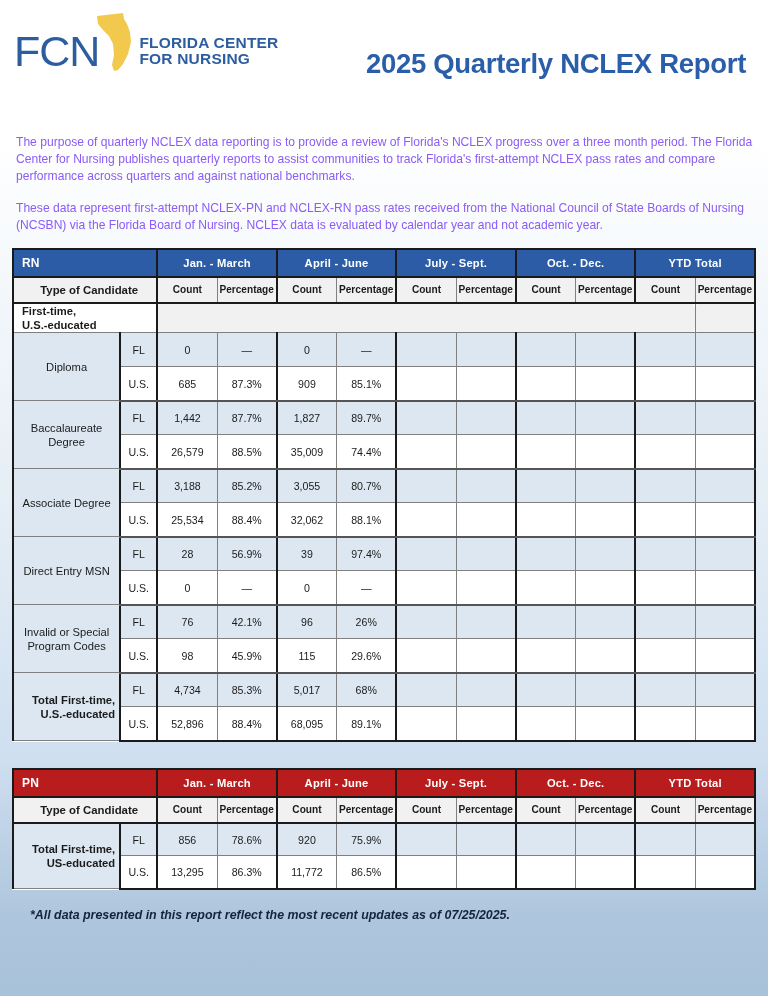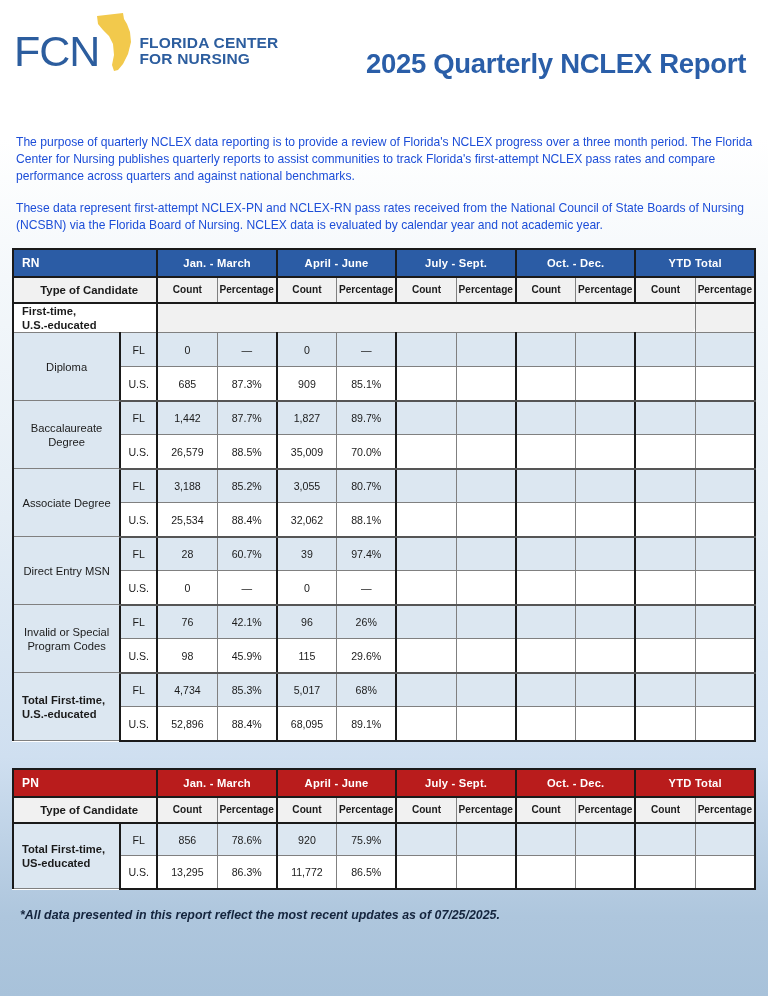--- a/index.html
+++ b/index.html
@@ -65,21 +65,21 @@
     color: #2a5ea8;
     letter-spacing: -0.3px;
     white-space: nowrap;
   }
 
   
   .intro {
     padding: 14px 14px 0 16px;
     font-size: 12.1px;
     line-height: 1.42;
-    color: #1d4ed8;
+    color: #8b5cf6;
   }
   .intro p { margin: 0 0 14px 0; }
 
   
   .table-wrap { padding: 0 12px; }
   table.nclex {
     width: 744px;
     border-collapse: collapse;
     table-layout: fixed;
     font-size: 10.2px;
@@ -138,38 +138,38 @@
     font-size: 11.2px;
     line-height: 1.25;
   }
   td.cat {
     text-align: right;
     padding-right: 7px;
     font-size: 11.2px;
     background: #ffffff;
     line-height: 1.25;
   }
-  td.cat.bold { font-weight: 700; text-align: left; padding-left: 8px; padding-right: 4px; }
+  td.cat.bold { font-weight: 700; text-align: right; padding-left: 8px; padding-right: 4px; }
   td.sub {
     font-weight: 700;
     font-size: 10.6px;
   }
   tr.fl td { background: #dce7f1; height: 34px; }
   tr.us td { background: #ffffff; height: 34px; }
   tr.us td { border-bottom: 1px solid #6e6e6e; }
   tr.grp-end td { border-bottom: 2px solid #555555; }
   tr.last-row td { border-bottom: 2px solid #1a1a1a; }
   td.val { font-size: 10.6px; }
 
   .pn { margin-top: 26px; }
   .pn table.nclex { font-size: 10.2px; }
   .pn tr.fl td, .pn tr.us td { height: 33px; }
 
   .footnote {
-    padding: 18px 16px 0 20px;
+    padding: 18px 16px 0 30px;
     font-size: 12.4px;
     font-style: italic;
     font-weight: 600;
     color: #14243d;
   }
 </style>
 </head>
 <body>
 
 <div class="header">
@@ -284,21 +284,21 @@
         <td class="val grp-left"></td>
         <td class="val"></td>
         <td class="val grp-left"></td>
         <td class="val outer-r"></td>
       </tr>
       <tr class="us grp-end">
         <td class="sub grp-left">U.S.</td>
         <td class="val grp-left">26,579</td>
         <td class="val">88.5%</td>
         <td class="val grp-left">35,009</td>
-        <td class="val">70.0%</td>
+        <td class="val">74.4%</td>
         <td class="val grp-left"></td>
         <td class="val"></td>
         <td class="val grp-left"></td>
         <td class="val"></td>
         <td class="val grp-left"></td>
         <td class="val outer-r"></td>
       </tr>
 
       <tr class="fl">
         <td class="cat outer-l" rowspan="2">Associate Degree</td>
@@ -325,21 +325,21 @@
         <td class="val grp-left"></td>
         <td class="val"></td>
         <td class="val grp-left"></td>
         <td class="val outer-r"></td>
       </tr>
 
       <tr class="fl">
         <td class="cat outer-l" rowspan="2">Direct Entry MSN</td>
         <td class="sub grp-left">FL</td>
         <td class="val grp-left">28</td>
-        <td class="val">60.7%</td>
+        <td class="val">56.9%</td>
         <td class="val grp-left">39</td>
         <td class="val">97.4%</td>
         <td class="val grp-left"></td>
         <td class="val"></td>
         <td class="val grp-left"></td>
         <td class="val"></td>
         <td class="val grp-left"></td>
         <td class="val outer-r"></td>
       </tr>
       <tr class="us grp-end">

